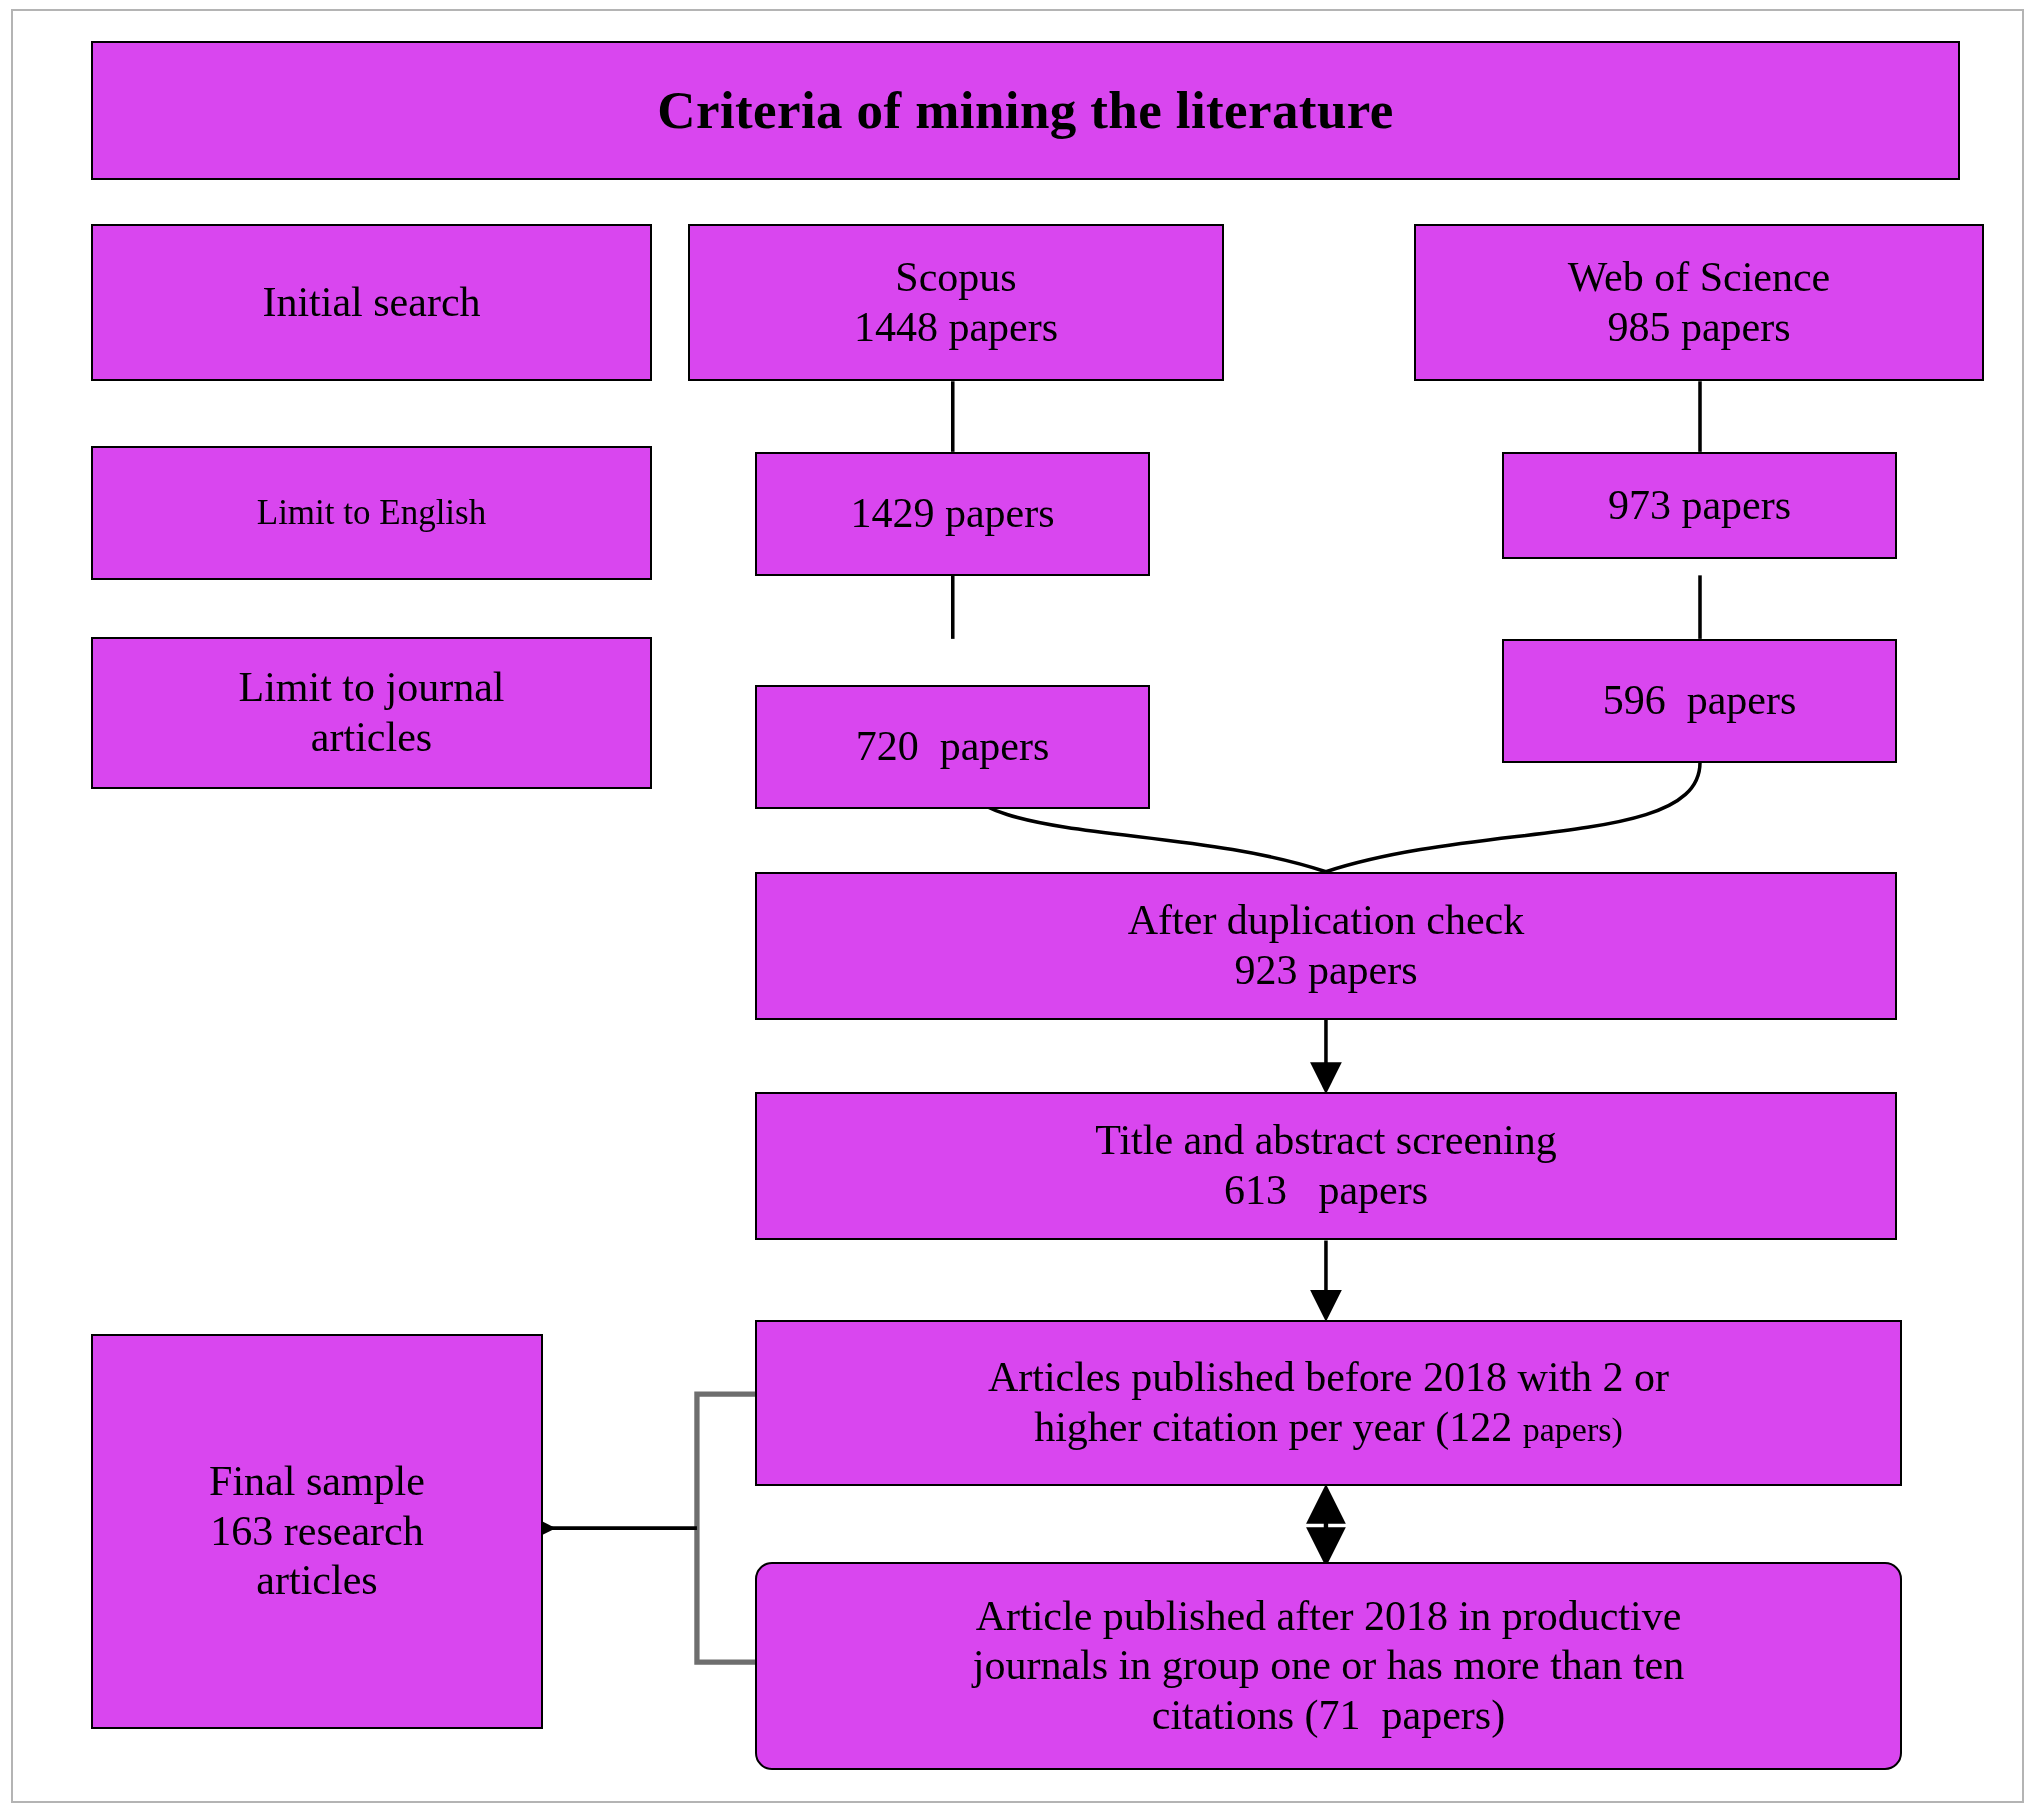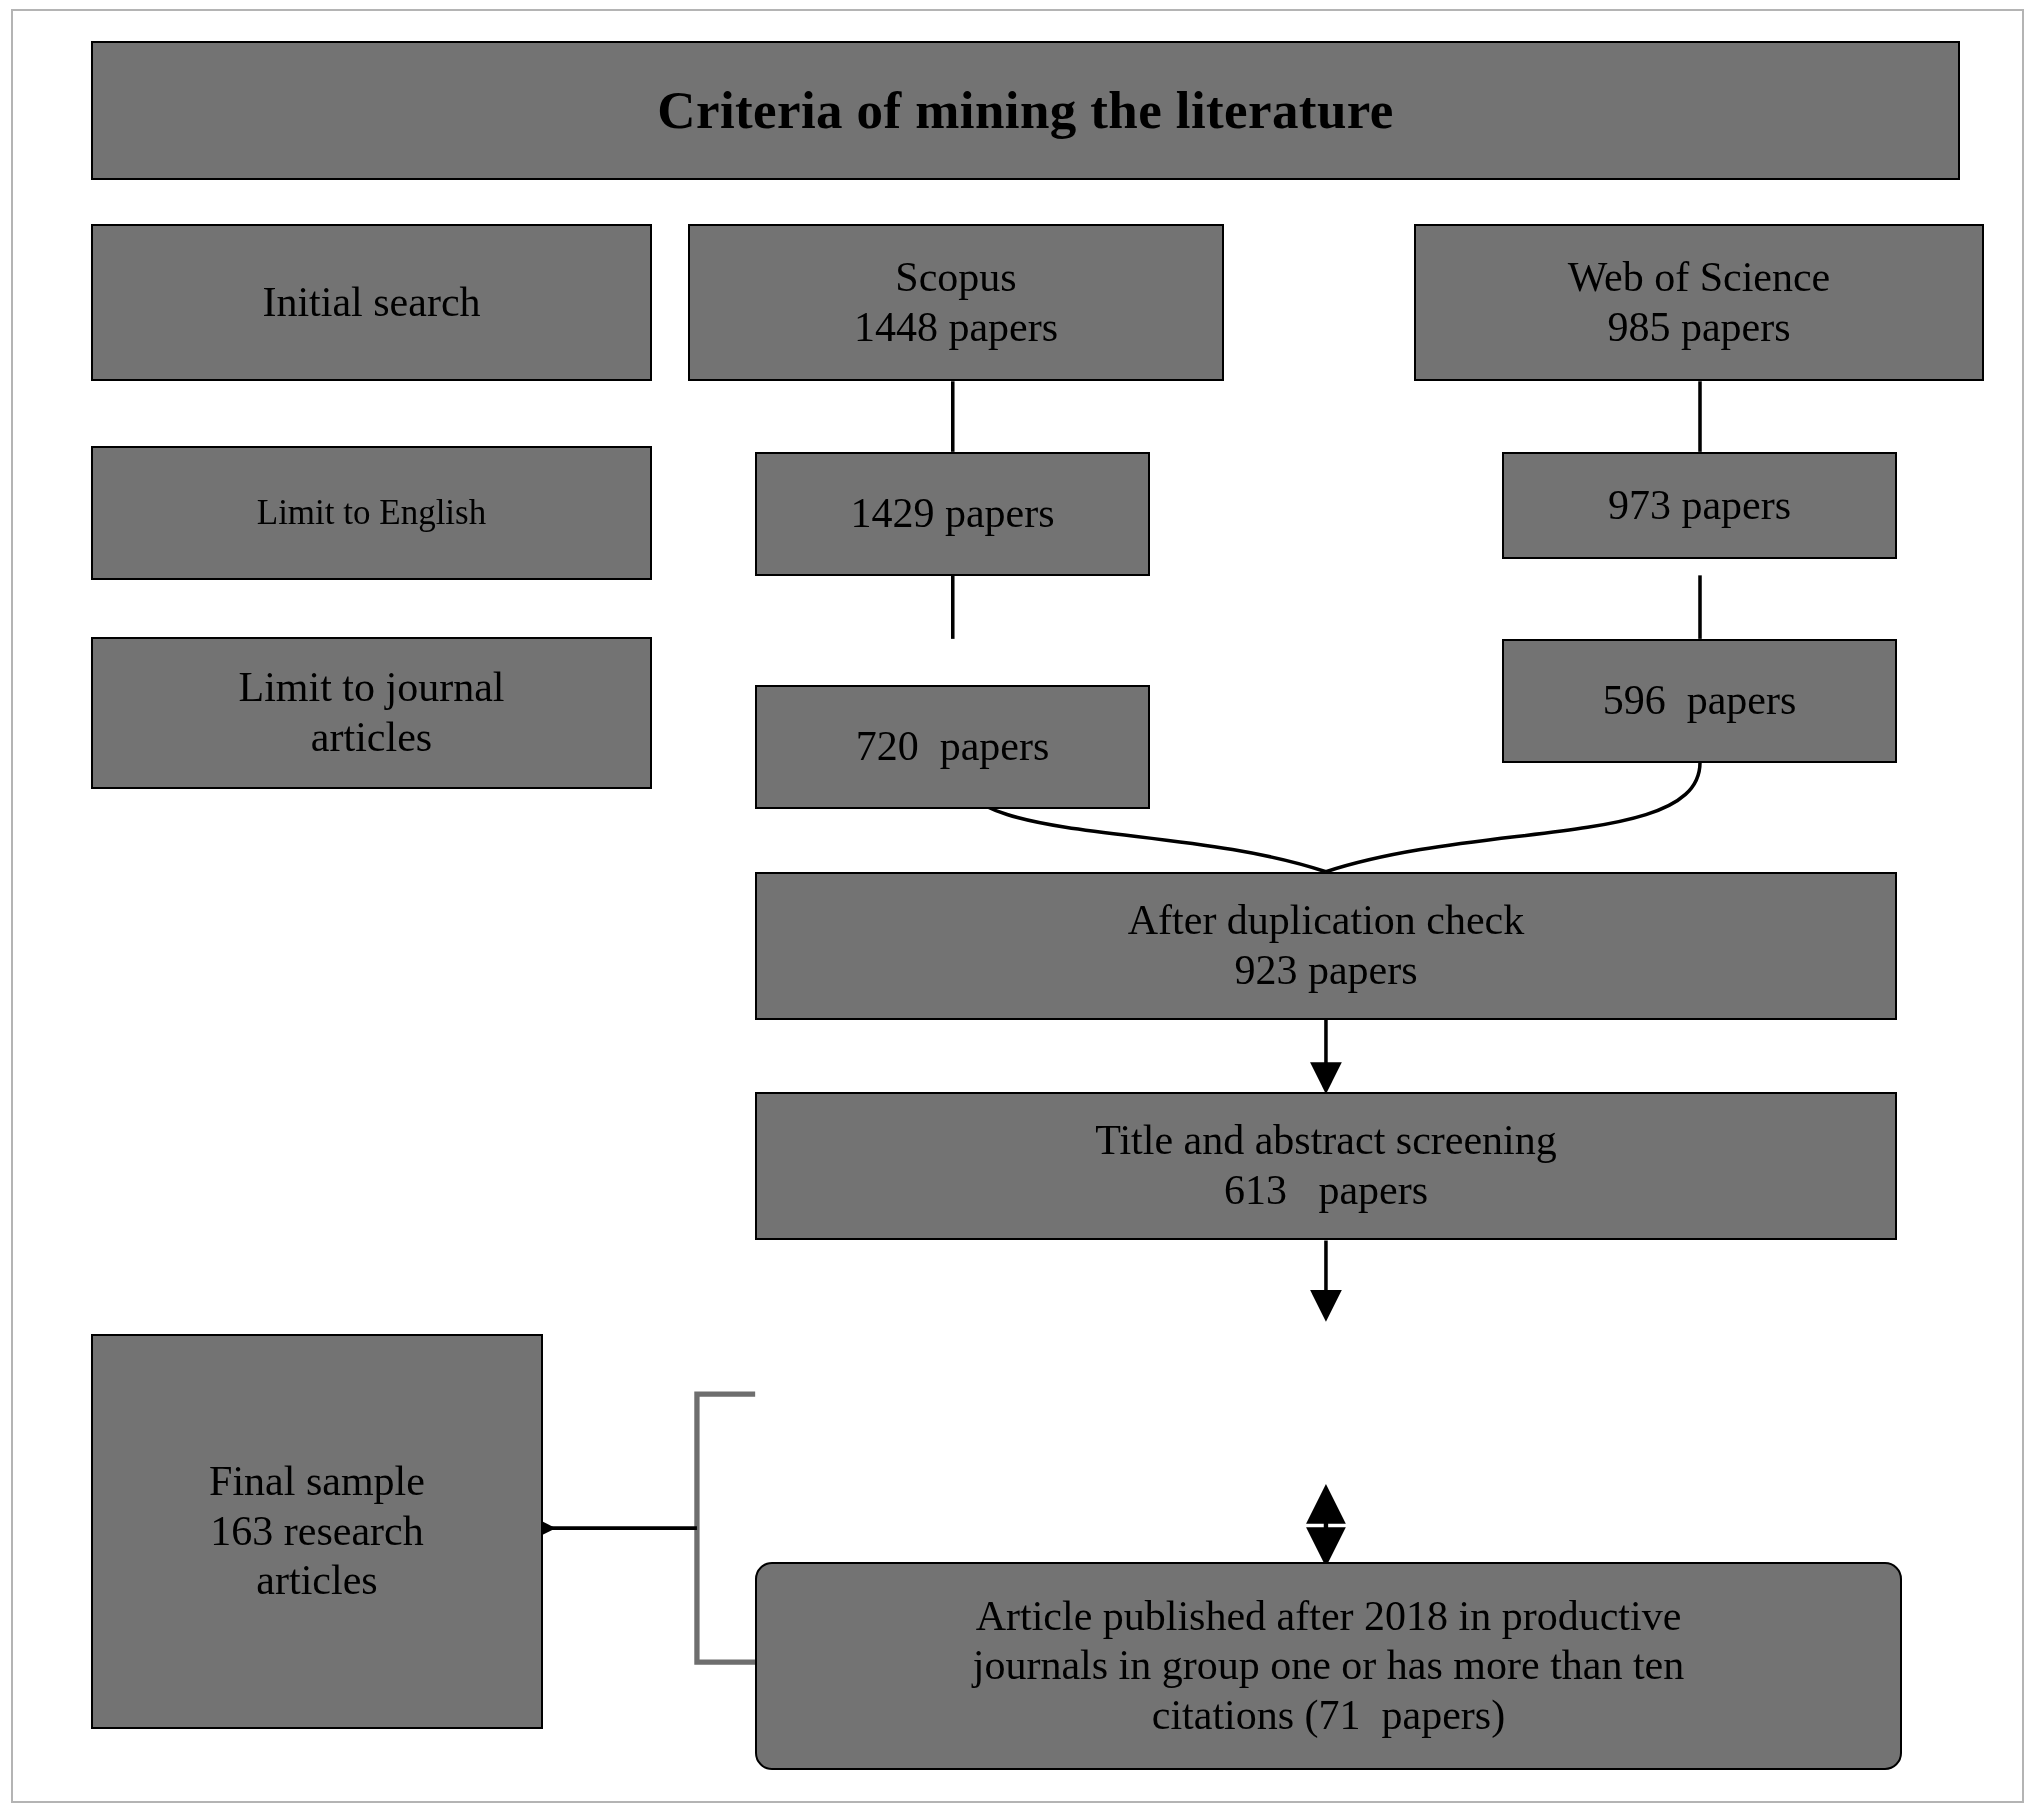--- a/index.html
+++ b/index.html
@@ -22,21 +22,21 @@
     top: 8.8px;
     width: 2013px;
     height: 1794px;
     border: 2.6px solid #b4b4b4;
     box-sizing: border-box;
   }
   .box {
     position: absolute;
     border: 2.6px solid #000000;
     box-sizing: border-box;
-    background: #737373;
+    background: #d946ef;
     display: flex;
     flex-direction: column;
     align-items: center;
     justify-content: center;
     text-align: center;
     color: #000000;
     line-height: 1.18;
   }
   .box .ln { display: block; white-space: pre; }
 
@@ -162,20 +162,24 @@
   <div class="box" id="dup-check-box">
     <span class="ln">After duplication check</span>
     <span class="ln">923 papers</span>
   </div>
 
   <div class="box" id="screening-box">
     <span class="ln">Title and abstract screening</span>
     <span class="ln">613   papers</span>
   </div>
 
+  <div class="box" id="before-2018-box">
+    <span class="ln">Articles published before 2018 with 2 or</span>
+    <span class="ln"><span>higher citation per year (122 </span><span class="small-note">papers)</span></span>
+  </div>
 
   <div class="box" id="after-2018-box">
     <span class="ln">Article published after 2018 in productive</span>
     <span class="ln">journals in group one or has more than ten</span>
     <span class="ln">citations (71  papers)</span>
   </div>
 
   <div class="box" id="final-sample-box">
     <span class="ln">Final sample</span>
     <span class="ln">163 research</span>

